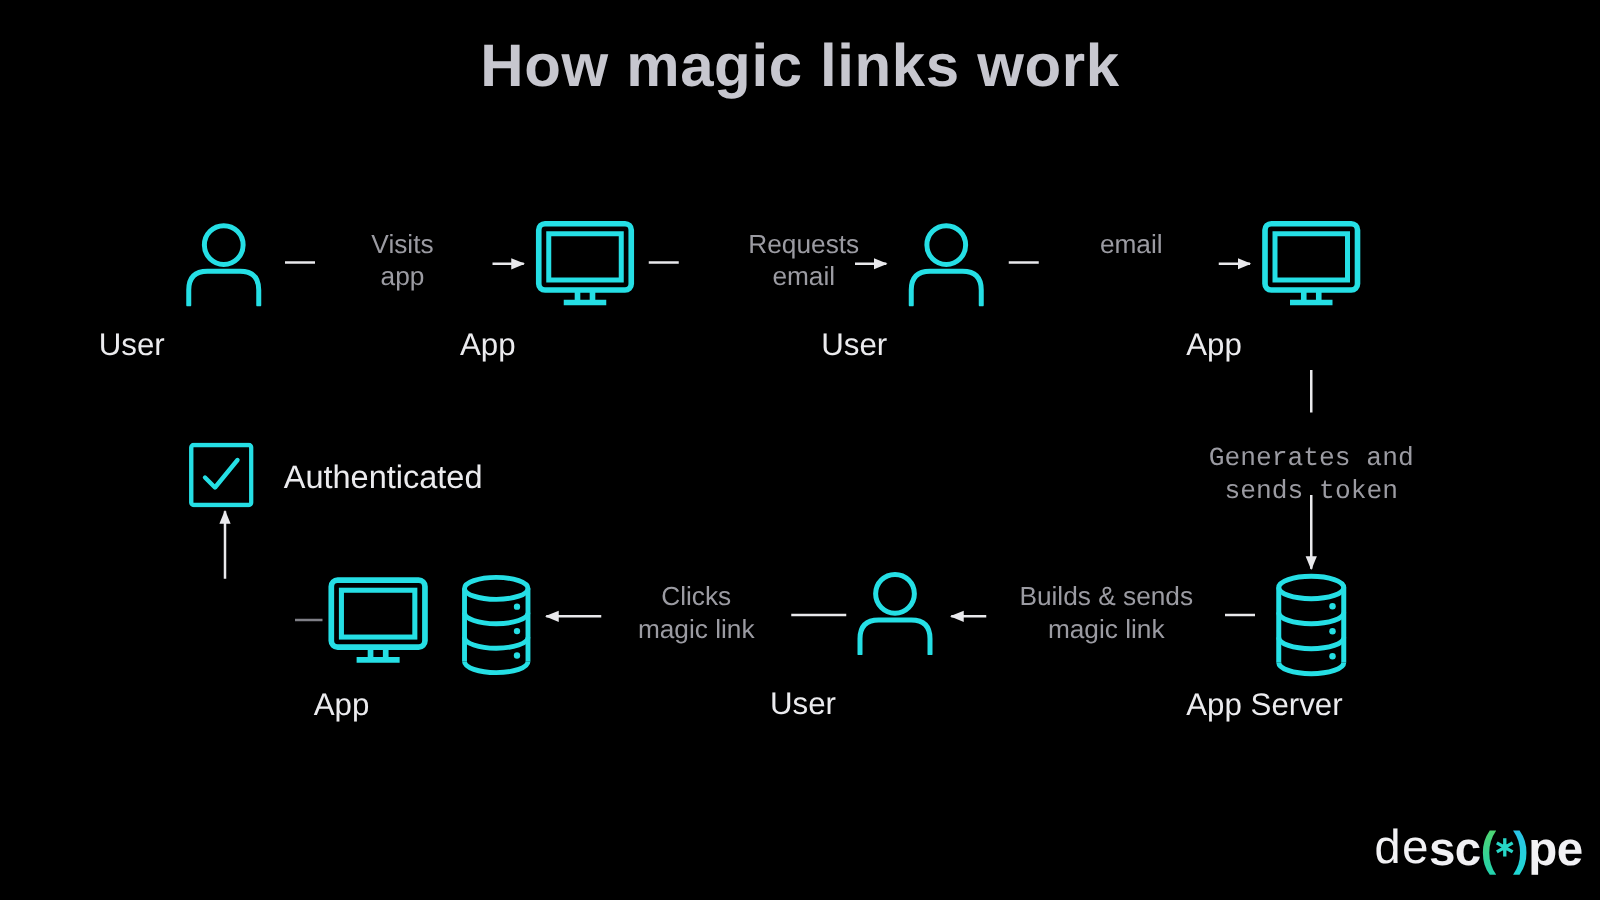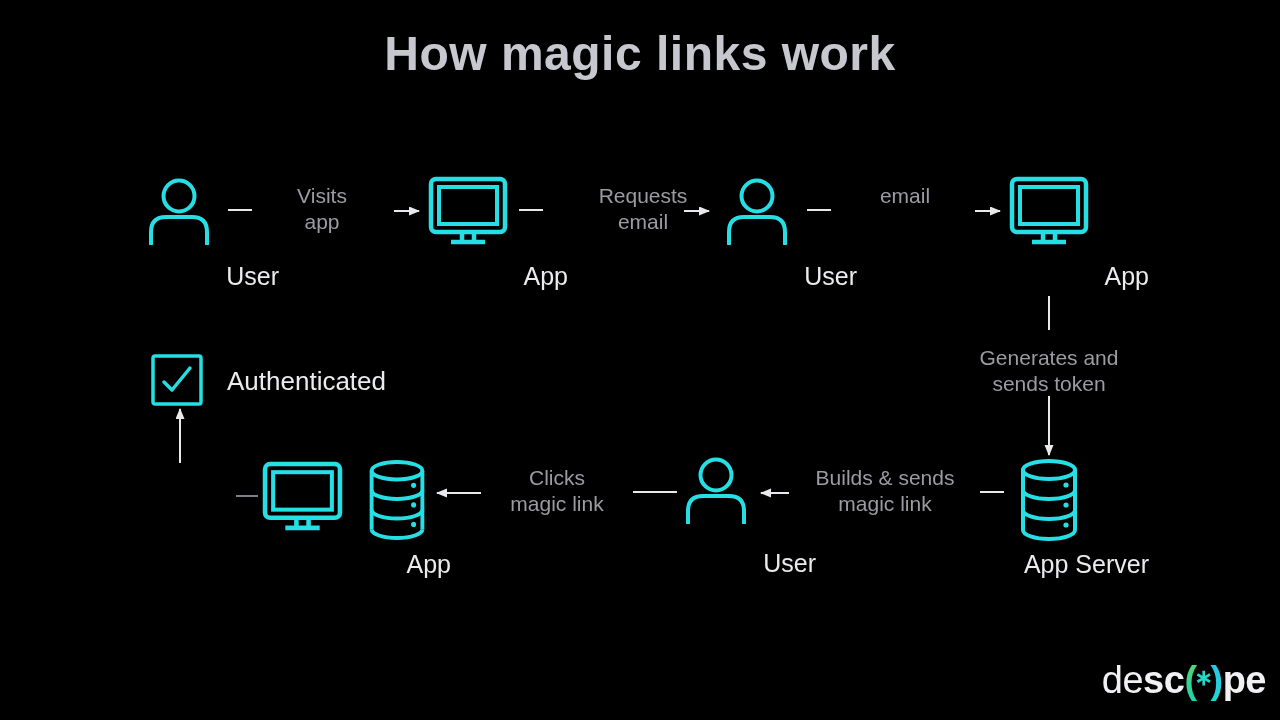--- a/index.html
+++ b/index.html
@@ -8,37 +8,37 @@
     background:#000000;
     font-family:"Liberation Sans", sans-serif;
   }
   .title{
     position:absolute;left:0;top:26px;width:1280px;text-align:center;
     font-size:48px;font-weight:700;color:#c7c7cf;letter-spacing:.5px;
   }
   .icon{position:absolute;color:#25dfe5;}
   .icon svg{display:block;}
   .node-label{
-    position:absolute;width:200px;text-align:right;
+    position:absolute;width:200px;text-align:left;
     font-size:25px;color:#ebebee;
   }
   .action-label{
     position:absolute;width:230px;text-align:center;
     font-size:21px;line-height:26px;color:#9b9ba2;
   }
   .auth-label{
     position:absolute;font-size:26px;color:#ebebee;
   }
   .connectors{position:absolute;left:0;top:0;}
   .logo{
     position:absolute;right:14px;top:658px;height:44px;
     display:flex;align-items:center;
     font-size:38px;color:#f1f1f4;letter-spacing:-0.5px;
   }
-  .logo .lt{font-weight:400;}
+  .logo .lt{font-weight:400;font-family:Liberation Mono, monospace;}
   .logo .bd{font-weight:700;}
   .logo .paren-left{
     font-weight:700;
     background:linear-gradient(180deg,#55d669,#1fd2b2);
     -webkit-background-clip:text;background-clip:text;color:transparent;
   }
   .logo .paren-right{
     font-weight:700;
     background:linear-gradient(180deg,#2cc0ea,#1fd9d2);
     -webkit-background-clip:text;background-clip:text;color:transparent;
@@ -120,21 +120,21 @@
 
   <div class="icon" style="left:1009px;top:176px;">
     <svg width="80" height="72" viewBox="0 0 80 72" fill="none" stroke="currentColor" stroke-width="4.5">
       <rect x="3" y="3" width="74" height="53" rx="5"></rect>
       <rect x="11" y="11" width="58" height="37" stroke-width="4"></rect>
       <path d="M34 56 L34 64 M46 56 L46 64 M23 66 L57 66"></path>
     </svg>
   </div>
   <div class="node-label" style="left:949px;top:262px;">App</div>
 
-  <div class="action-label" style="left:934px;top:345px;">
+  <div class="action-label" style="left:934px;top:355px;font-family:Liberation Mono, monospace;">
     <div>Generates and</div>
     <div>sends token</div>
   </div>
 
   <div class="icon" style="left:1019px;top:458px;">
     <svg width="60" height="84" viewBox="0 0 60 84" fill="none" stroke="currentColor" stroke-width="4">
       <ellipse cx="30" cy="12" rx="26" ry="9"></ellipse>
       <path d="M4 12 L4 72 M56 12 L56 72"></path>
       <path d="M4 72 A26 9 0 0 0 56 72"></path>
       <path d="M4 32 A26 9 0 0 0 56 32"></path>

